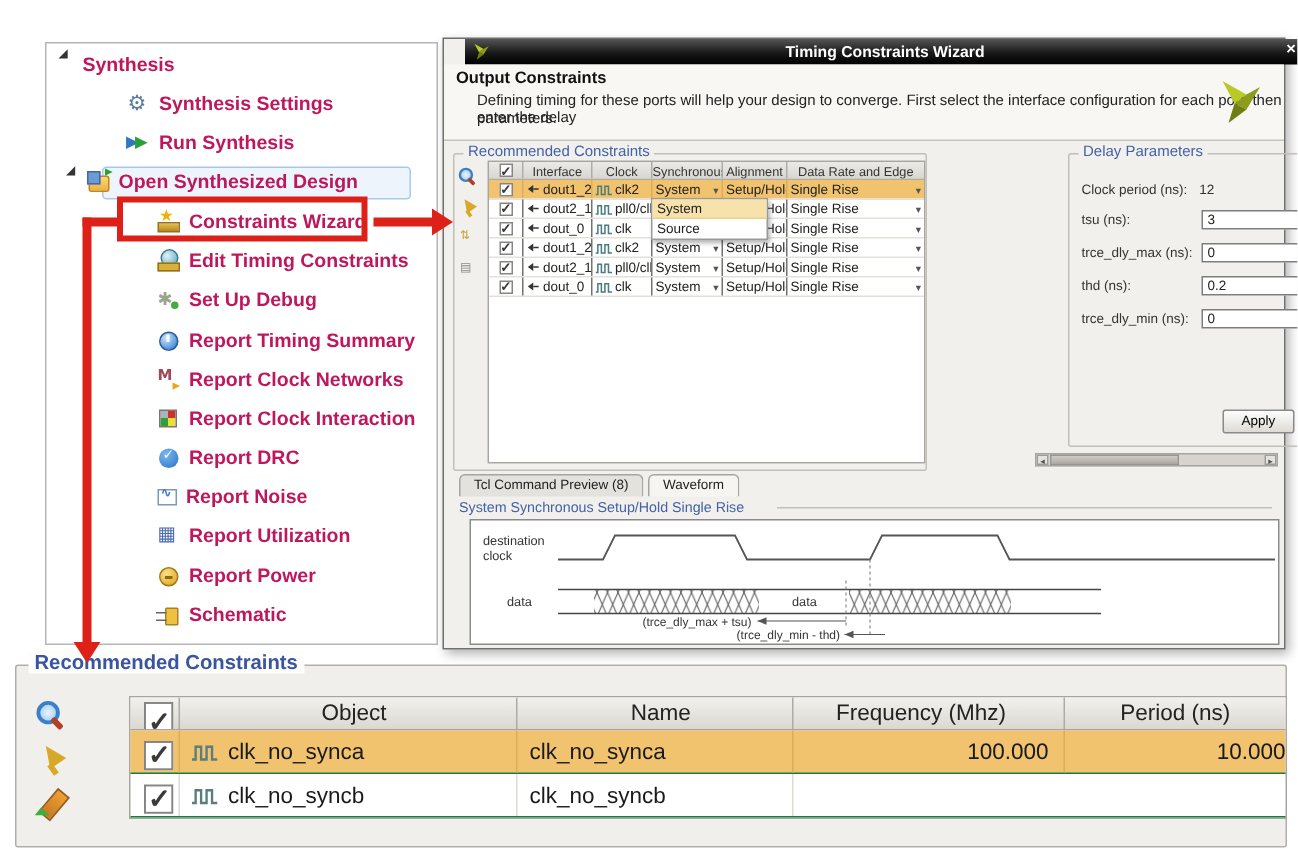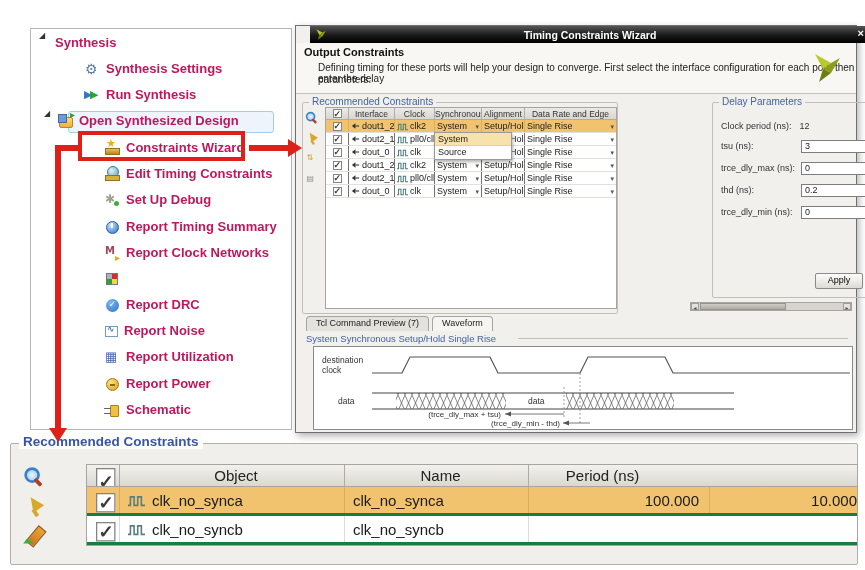--- a/index.html
+++ b/index.html
@@ -185,21 +185,21 @@
   
   .bpanel { position:absolute; left:10px; top:443px; width:848px; height:122px;
             background:#f0efeb; border:1px solid #b2afa9; border-radius:2px; }
   .blegend { position:absolute; top:-10px; left:8px; background:#fdfdfb; padding:0 4px;
              color:#3a55a0; font-size:13.5px; font-weight:600; }
   .btool { position:absolute; left:12px; top:22px; display:flex; flex-direction:column; gap:14px; }
   .btable { position:absolute; left:75px; top:20px; width:772px; border:1px solid #a8a5a0; background:#fff; }
   .bhr { display:flex; height:22px; background:linear-gradient(#f3f1ed,#dbd8d2); border-bottom:1px solid #a8a5a0; }
   .bhr .hc { font-size:15px; color:#222; text-align:center; line-height:22px;
              border-right:1px solid #aeaba5; overflow:hidden; }
-  .brw { display:flex; height:29px; border-bottom:3px solid #15803d; }
+  .brw { display:flex; height:29px; border-bottom:1px solid #15803d; }
   .brw.sel { background:#f2c36e; }
   .brw .bc { display:flex; align-items:center; font-size:15px; color:#1a1a1a;
              border-right:1px solid #dedbd6; overflow:hidden; white-space:nowrap; }
   .brw.sel .bc { border-right-color:#dcae58; }
   .bw-cb { width:33px; justify-content:center; }
   .bw-ob { width:225px; padding-left:8px; }
   .bw-nm { width:184px; padding-left:8px; }
   .bw-fr { width:181px; justify-content:flex-end; padding-right:10px; }
   .bw-pd { width:147px; justify-content:flex-end; border-right:none !important; }
   .undef { color:#e01818;margin-top:36px; }
@@ -244,20 +244,21 @@
     <div class="trow" style="top:190px; left:73px">
       <span class="ic ic-tsum"></span>
       <span class="tlbl">Report Timing Summary</span>
     </div>
     <div class="trow" style="top:216px; left:73px">
       <span class="ic ic-cnet"></span>
       <span class="tlbl">Report Clock Networks</span>
     </div>
     <div class="trow" style="top:242px; left:73px">
       <span class="ic ic-cint"></span>
+      <span class="tlbl">Report Clock Interaction</span>
     </div>
     <div class="trow" style="top:268px; left:73px">
       <span class="ic ic-drc"></span>
       <span class="tlbl">Report DRC</span>
     </div>
     <div class="trow" style="top:294px; left:73px">
       <span class="ic ic-noise"></span>
       <span class="tlbl">Report Noise</span>
     </div>
     <div class="trow" style="top:320px; left:73px">
@@ -530,21 +531,21 @@
       <div class="apply">Apply</div>
     </div>
 
     <div class="hscroll">
       <span class="hs-btn hs-l"></span>
       <span class="hs-thumb"></span>
       <span class="hs-btn hs-r"></span>
     </div>
 
     <div class="tabs">
-      <span class="tab">Tcl Command Preview (7)</span>
+      <span class="tab">Tcl Command Preview (8)</span>
       <span class="tab active">Waveform</span>
     </div>
     <div class="wf-lbl">System Synchronous Setup/Hold Single Rise</div>
     <div class="wf-rule"></div>
 
     <div class="wfbox">
       <svg width="538" height="82" viewBox="0 0 538 82">
         <defs>
           <pattern id="hatch" width="7" height="16" patternUnits="userSpaceOnUse">
             <path d="M0,0 L7,16 M7,0 L0,16" stroke="#555" stroke-width="0.7" fill="none"></path>
@@ -579,20 +580,21 @@
       <span class="ic ic-pencil big"></span>
     </div>
 
     <div class="btable">
       <div class="bhr">
         <span class="hc bw-cb" style="display:flex;align-items:center;justify-content:center">
             <span class="cbx big"></span>
           </span>
         <span class="hc bw-ob">Object</span>
         <span class="hc bw-nm">Name</span>
+        <span class="hc bw-fr">Frequency (Mhz)</span>
         <span class="hc bw-pd" style="border-right:none">Period (ns)</span>
       </div>
       <div class="brw sel">
         <span class="bc bw-cb">
             <span class="cbx big"></span>
           </span>
         <span class="bc bw-ob">
             <svg class="bclk" viewBox="0 0 14 10">
               <path d="M0,9 H2 V2 H5 V9 H8 V2 H11 V9 H14" fill="none" stroke="#5a7d7d" stroke-width="1.3"></path>
             </svg>

